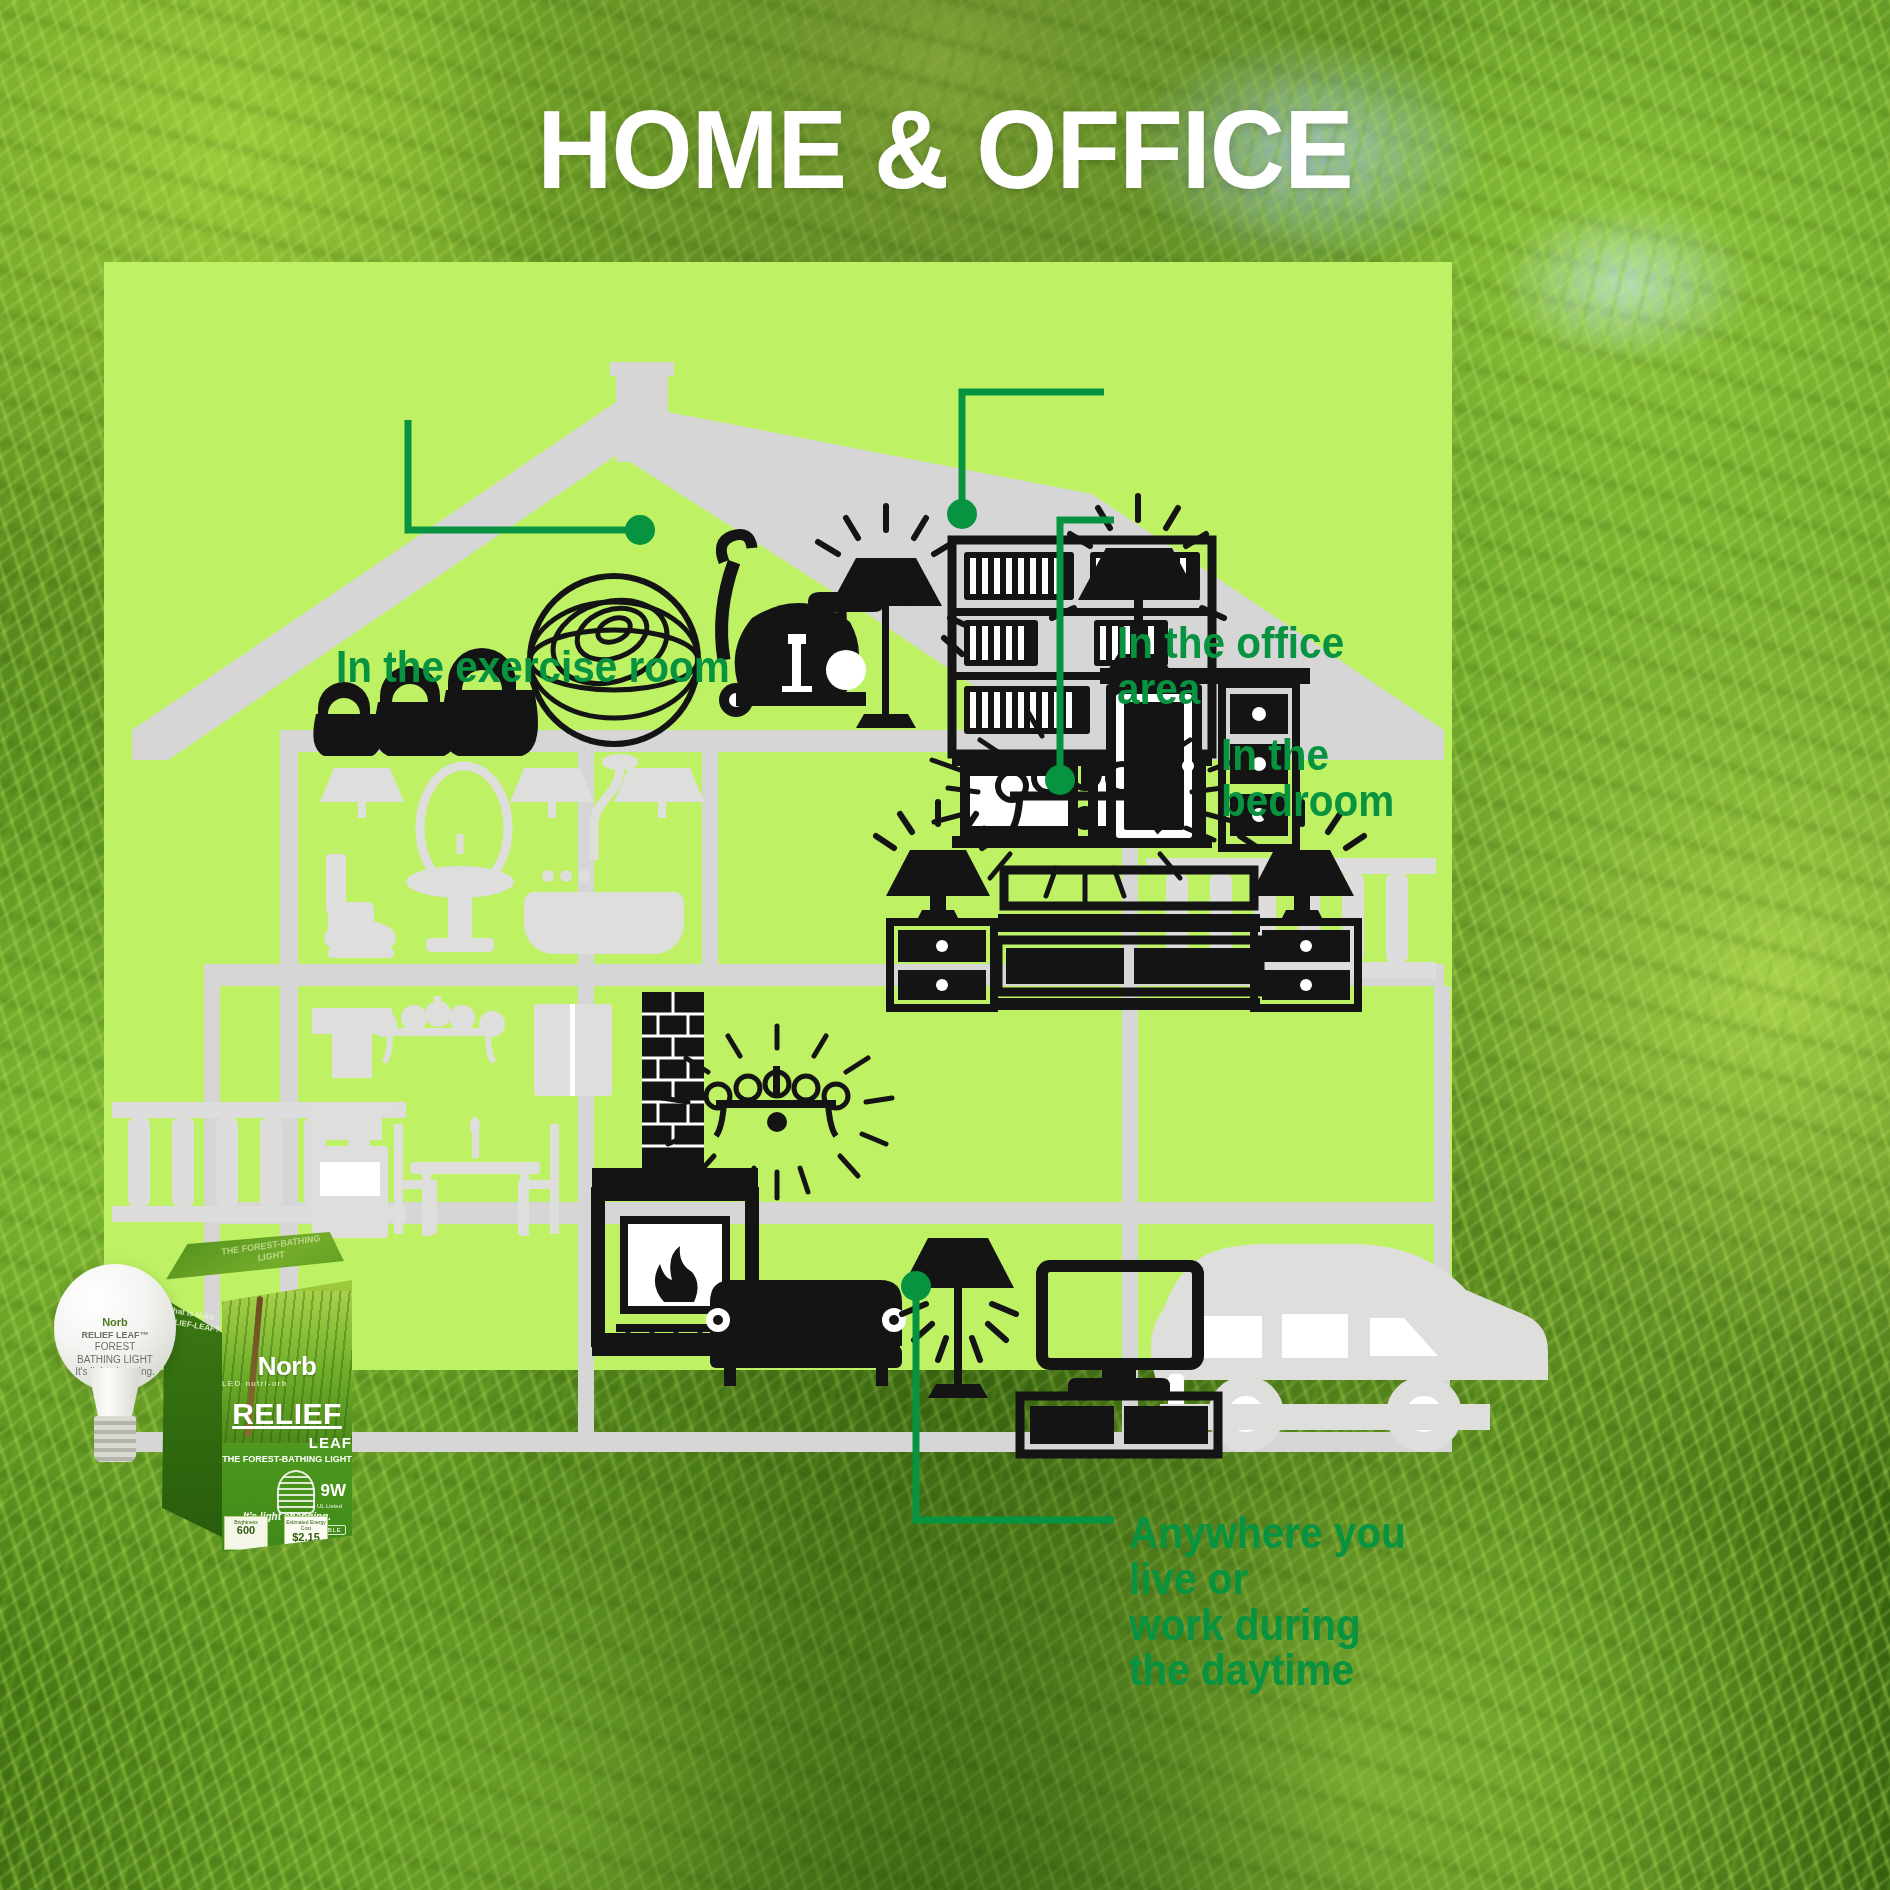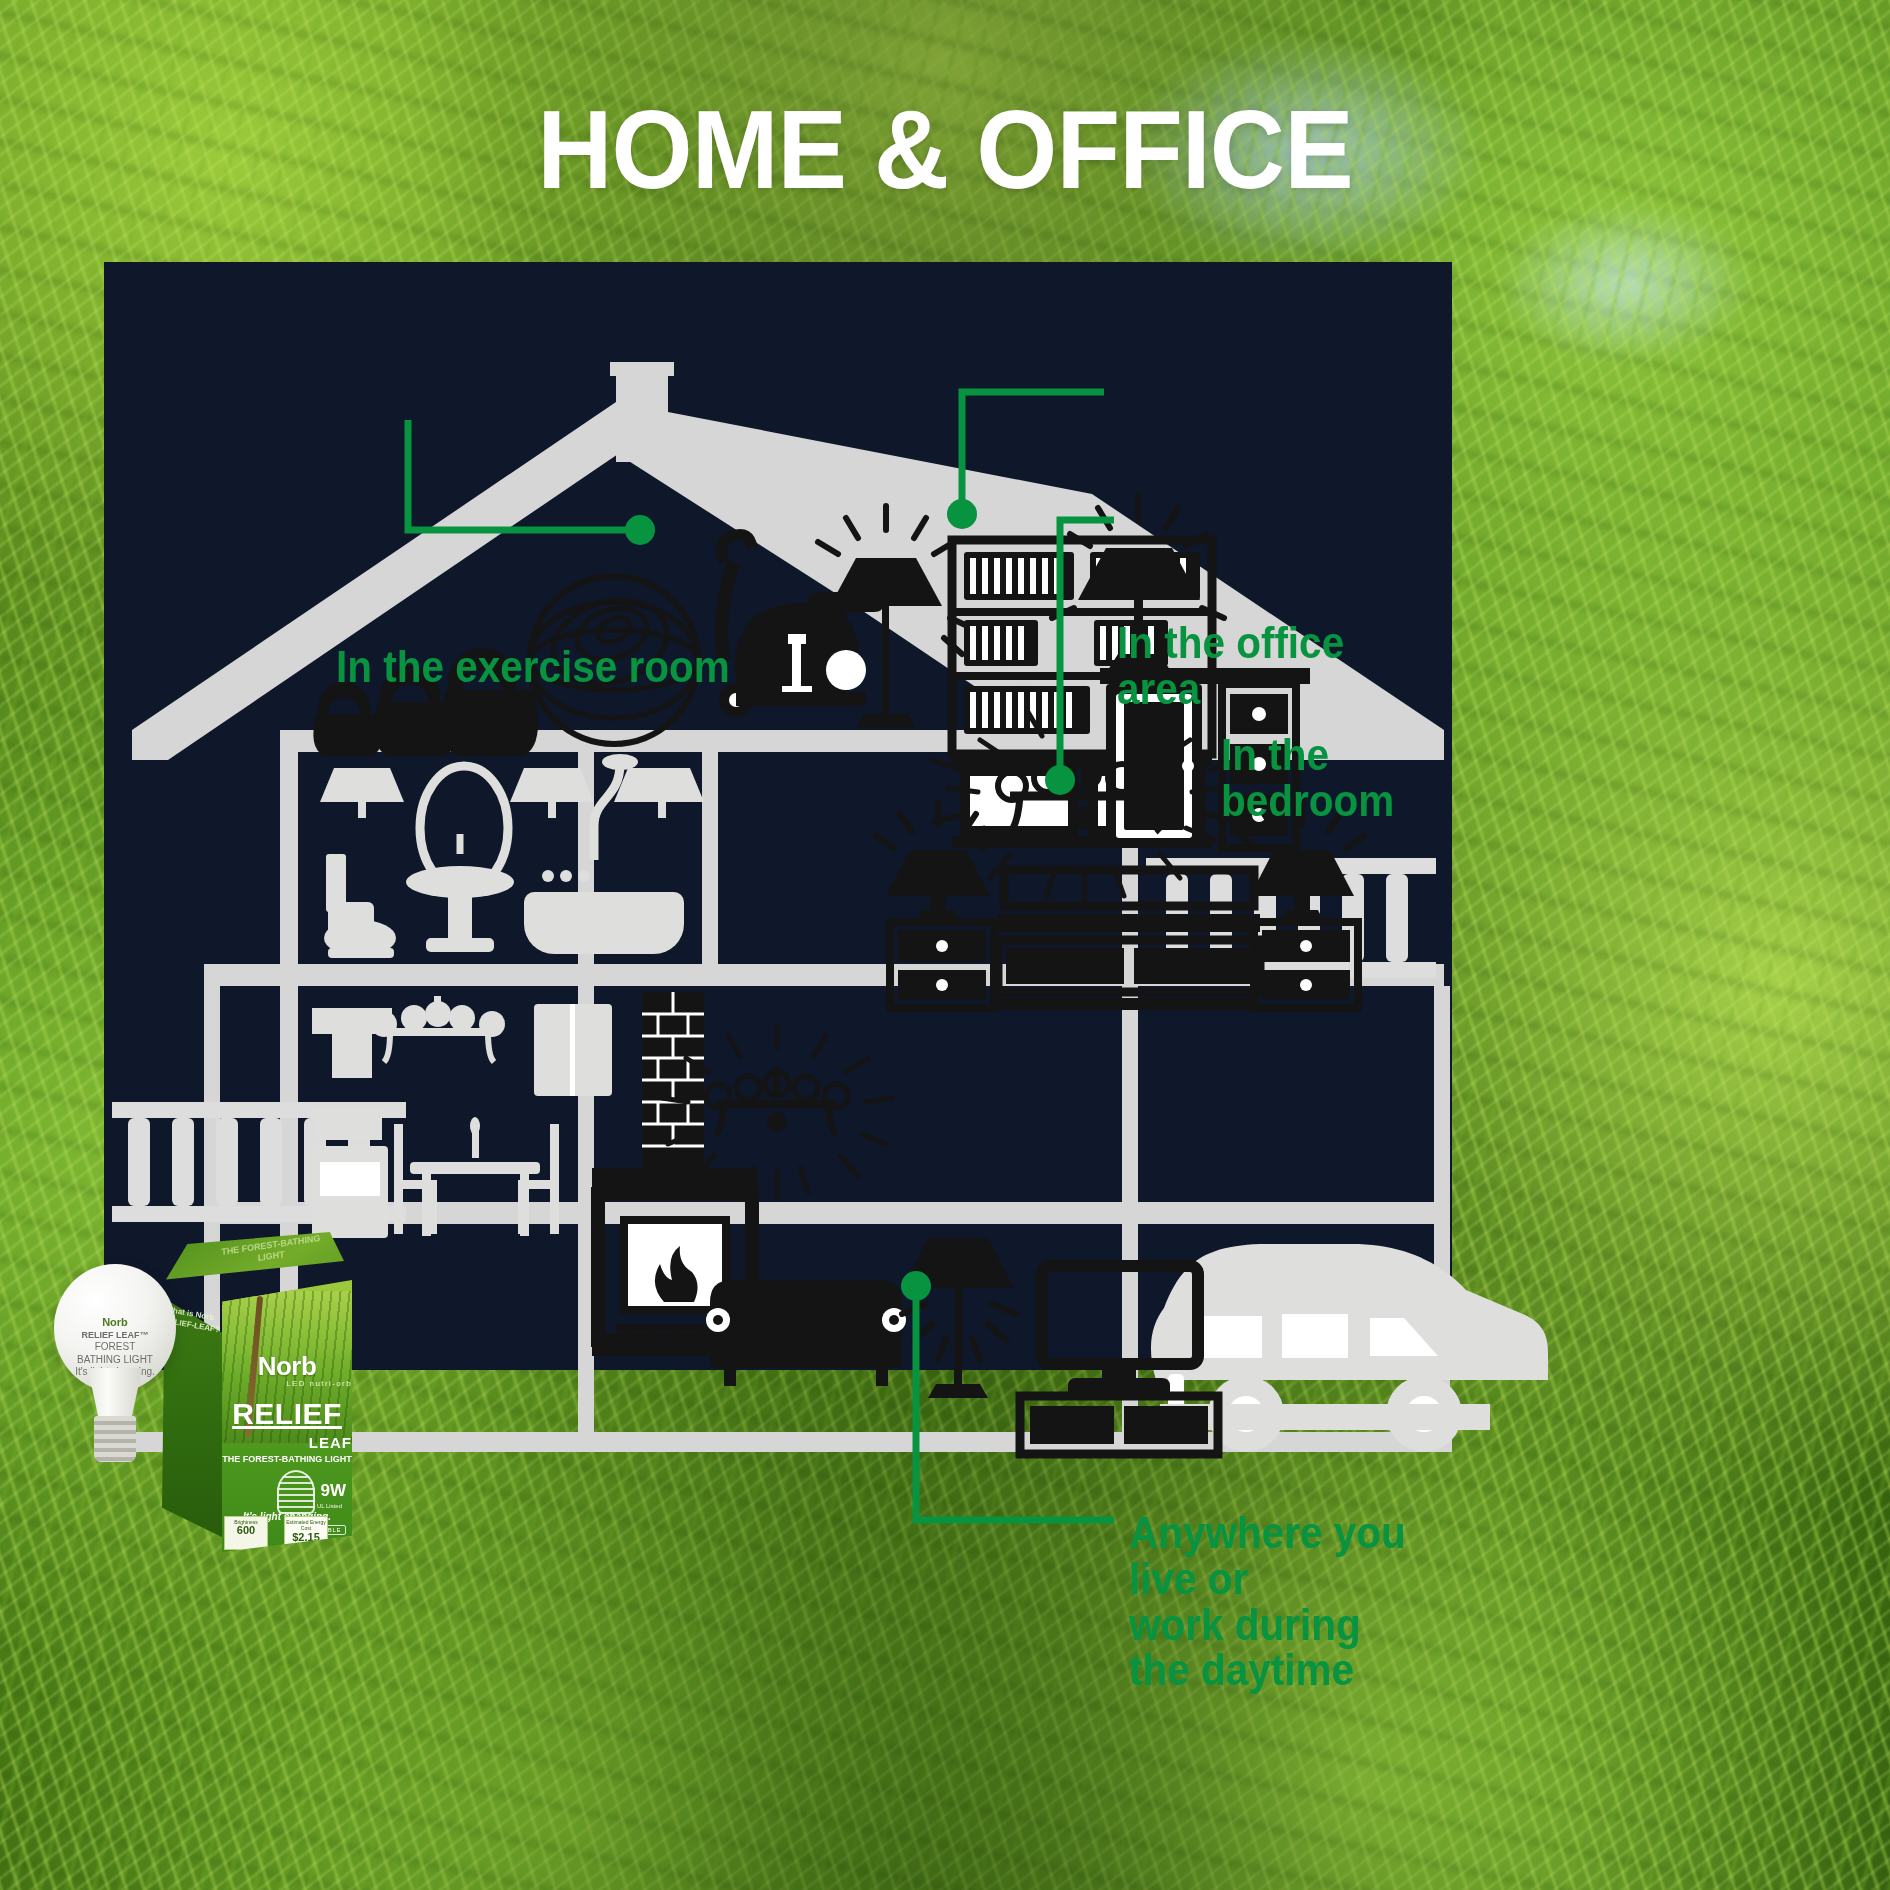--- a/index.html
+++ b/index.html
@@ -73,21 +73,21 @@
     letter-spacing:-1px;
     font-family:"Liberation Sans Narrow","Liberation Sans",sans-serif;
     transform:scaleX(.93);
     text-shadow:0 2px 10px rgba(0,0,0,.18);
     white-space:nowrap;
   }
 
   
   #card{
     position:absolute;left:104px;top:262px;width:1348px;height:1108px;
-    background:#0f172a;
+    background:#bef264;
   }
   #stage{position:absolute;inset:0;}
   svg.layer{position:absolute;left:0;top:0;width:100%;height:100%;overflow:visible;}
 
   
   .callout{
     position:absolute;color:#07933f;font-weight:bold;
     font-family:"Liberation Sans Narrow","Liberation Sans",sans-serif;
     transform:scaleX(.92);transform-origin:left center;
     line-height:1.04;white-space:pre-line;
@@ -159,21 +159,21 @@
   .box .trunk{
     position:absolute;left:22%;top:6%;width:6px;height:52%;
     background:linear-gradient(180deg,#6c4f22,#8a6a2f);transform:rotate(5deg);border-radius:3px;
   }
   .box .norb{
     position:absolute;left:0;right:0;top:26%;text-align:center;
     font-size:26px;color:#ffffff;font-weight:bold;letter-spacing:-.5px;
     text-shadow:0 1px 2px rgba(0,0,0,.3);
   }
   .box .norbsub{
-    position:absolute;left:16px;right:0;top:36.5%;text-align:right;
+    position:absolute;left:0;right:0;top:36.5%;text-align:left;
     font-size:8px;color:#eaf7d2;letter-spacing:1.4px;
   }
   .box .relief{
     position:absolute;left:0;right:0;top:44%;text-align:center;
     font-size:30px;color:#ffffff;font-weight:bold;letter-spacing:.5px;line-height:.95;text-decoration:underline;
   }
   .box .leaf{
     position:absolute;left:0;right:0;top:56.5%;text-align:right;
     font-size:15px;color:#ffffff;font-weight:bold;letter-spacing:1px;
   }

